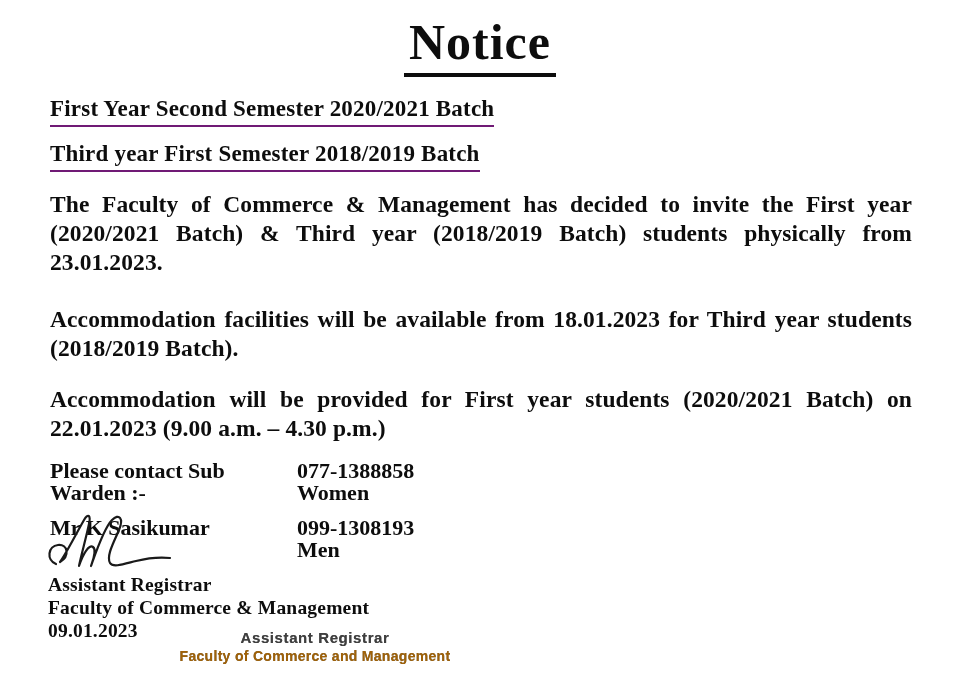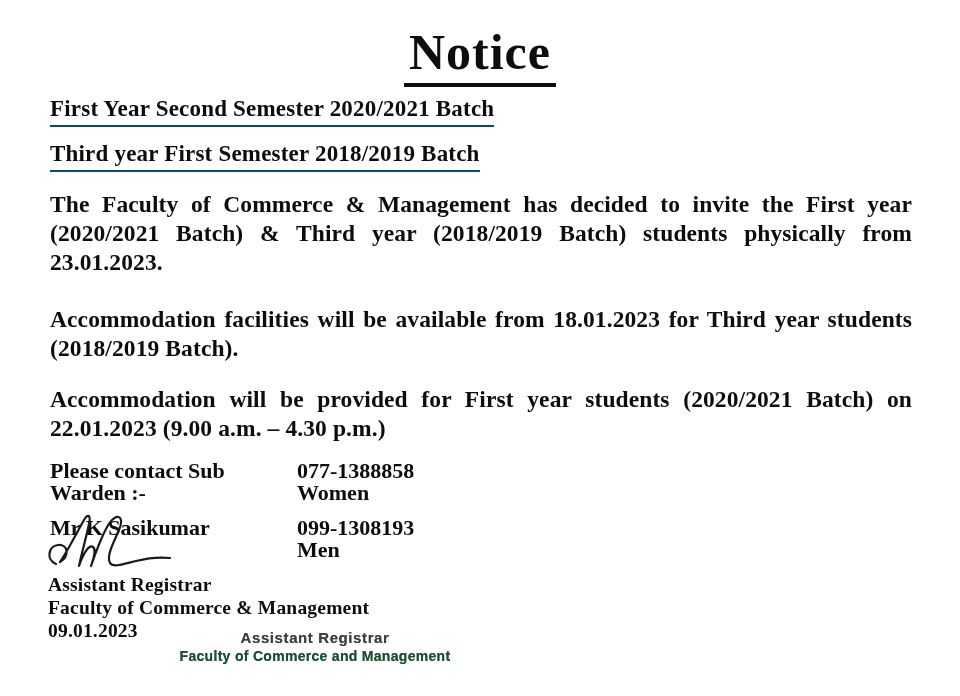--- a/index.html
+++ b/index.html
@@ -11,21 +11,21 @@
     width: 960px;
     height: 696px;
     background: #ffffff;
     color: #0d0d0d;
     overflow: hidden;
     margin: 0 auto;
   }
 
   .title-wrap {
     position: absolute;
-    left: 0; right: 0; top: 24px;
+    left: 0; right: 0; top: 14px;
     text-align: center;
   }
   .title {
     display: inline-block;
     font-size: 50px;
     font-weight: bold;
     letter-spacing: 1px;
     border-bottom: 4px solid #0d0d0d;
     padding: 0 5px 1px 5px;
     line-height: 1.15;
@@ -33,21 +33,21 @@
 
   .batch-heading {
     position: absolute;
     left: 50px;
     font-size: 23px;
     font-weight: bold;
     letter-spacing: 0.2px;
   }
   .batch-heading span {
     display: inline-block;
-    border-bottom: 2px solid #0c4a6e;
+    border-bottom: 2px solid #701a75;
     padding-bottom: 3px;
   }
   .h1 { top: 96px; }
   .h2 { top: 141px; }
 
   .body-para {
     position: absolute;
     left: 50px;
     width: 862px;
     font-size: 23.5px;
@@ -92,21 +92,21 @@
     position: absolute;
     left: 140px; top: 628px;
     width: 350px;
     text-align: center;
     font-family: "Liberation Sans", sans-serif;
     font-weight: bold;
     color: #3f3f3f;
     text-shadow: 0 0 0.6px #6a6a6a;
   }
   .stamp-l1 { font-size: 15px; line-height: 19px; letter-spacing: 0.6px; }
-  .stamp-l2, .stamp-l3 { font-size: 14px; line-height: 18px; letter-spacing: 0.3px; color: #14532d; }
+  .stamp-l2, .stamp-l3 { font-size: 14px; line-height: 18px; letter-spacing: 0.3px; color: #a16207; }
 </style>
 </head>
 <body>
 
 <div class="page">
 
   <div class="title-wrap">
     <span class="title">Notice</span>
   </div>
 

